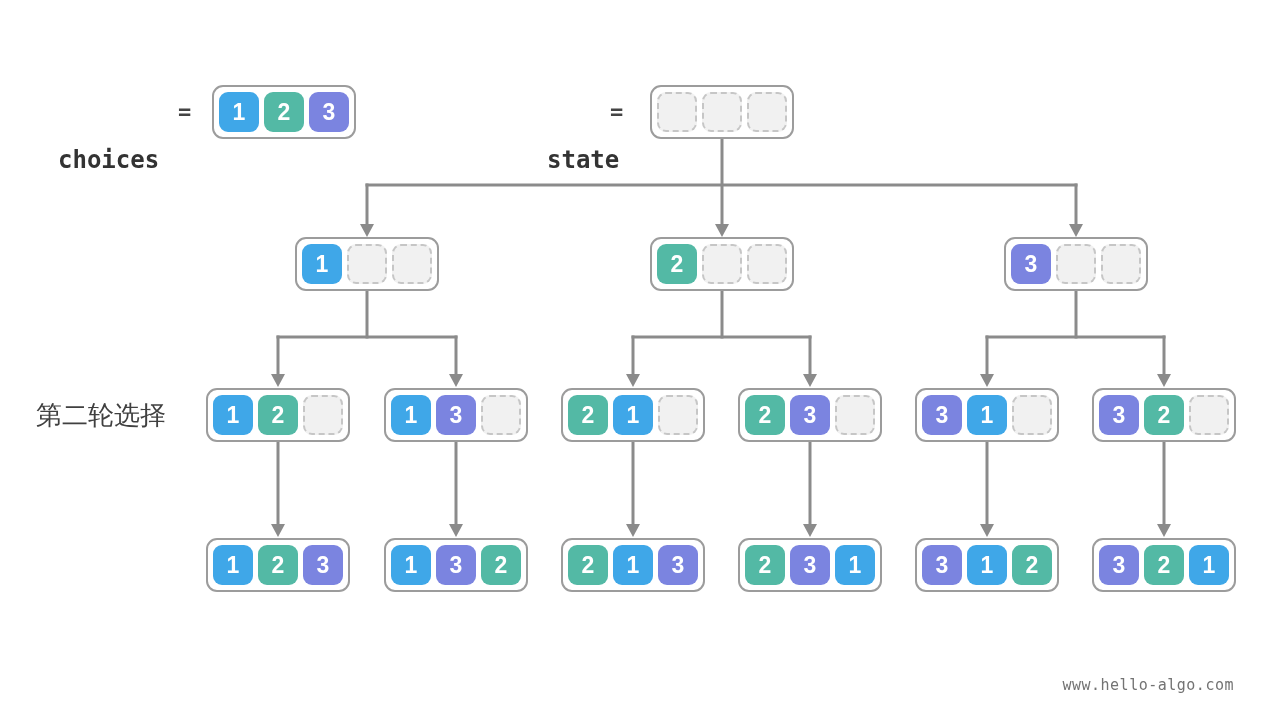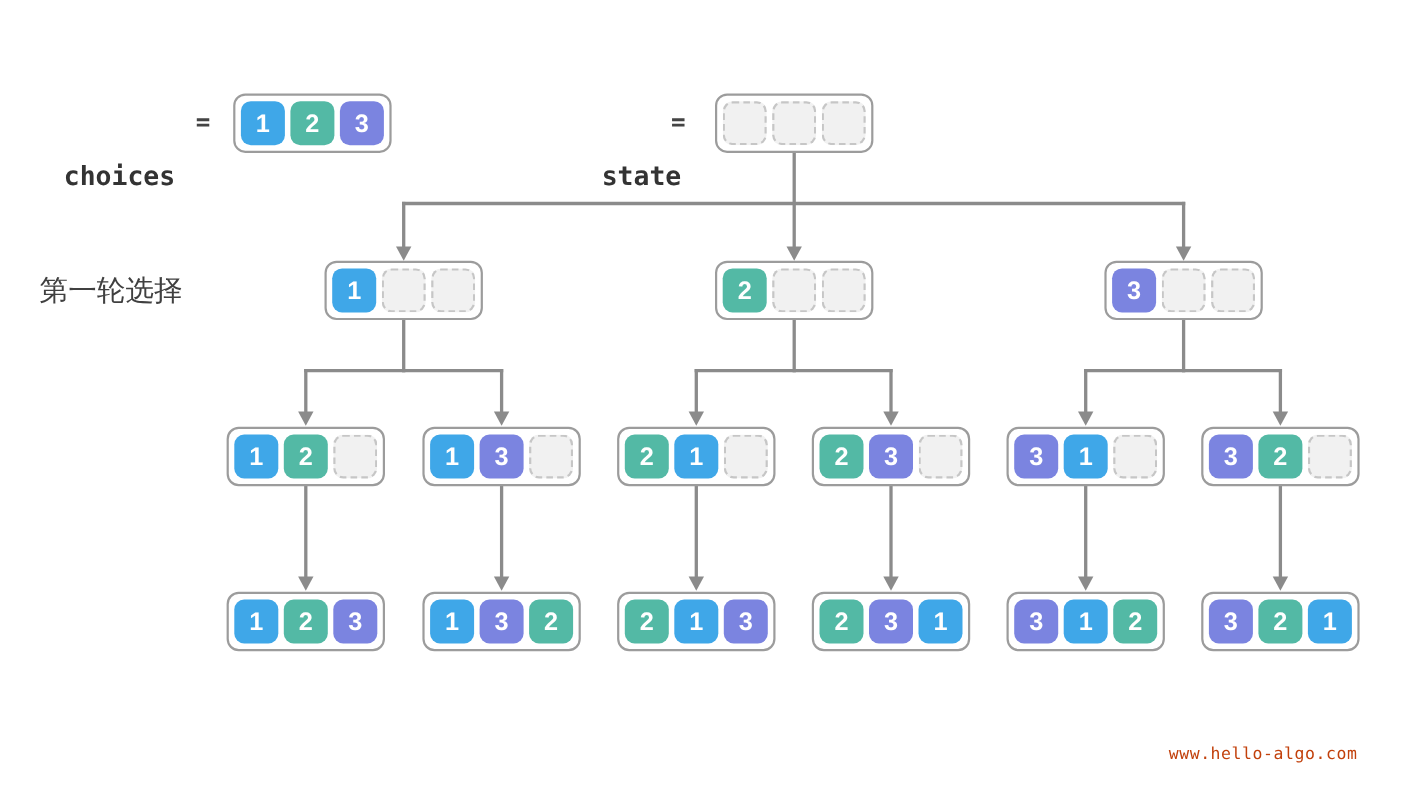--- a/index.html
+++ b/index.html
@@ -78,21 +78,21 @@
   .cell.v3 { background: var(--purple, #7b84e0); }
   .cell.empty {
     background: var(--empty_fill, #f1f1f1);
     border: 2px dashed var(--empty_border, #c6c6c6);
   }
   .watermark {
     position: absolute;
     right: 46px;
     top: 676px;
     font-size: 15px;
-    color: #c2410c;
+    color: #737373;
     letter-spacing: 0.5px;
   }
 </style>
 </head>
 <body>
 
 <div class="stage">
 
   <svg class="edges" viewBox="0 0 1280 720" xmlns="http://www.w3.org/2000/svg">
     <g stroke="#8b8b8b" stroke-width="3" fill="none" stroke-linecap="square">
@@ -140,21 +140,21 @@
       <polygon points="1157,524 1171,524 1164,537"></polygon>
     </g>
   </svg>
 
   <div class="hdr-label mono" style="left:58px; top:98px">choices</div>
   <div class="hdr-eq mono" style="left:178px; top:98px">=</div>
 
   <div class="hdr-label mono" style="left:547px; top:98px">state</div>
   <div class="hdr-eq mono" style="left:610px; top:98px">=</div>
 
-  <div class="row-label" style="top:249px">第一轮选择</div>
+  <div class="row-label" style="top:400px">第二轮选择</div>
 
   <div id="boxes">
       <div class="seq-box" style="left: 212px; top: 85px;">
         <div class="cell v1">1</div>
         <div class="cell v2">2</div>
         <div class="cell v3">3</div>
       </div>
       <div class="seq-box" style="left: 650px; top: 85px;">
         <div class="cell empty"></div>
         <div class="cell empty"></div>

